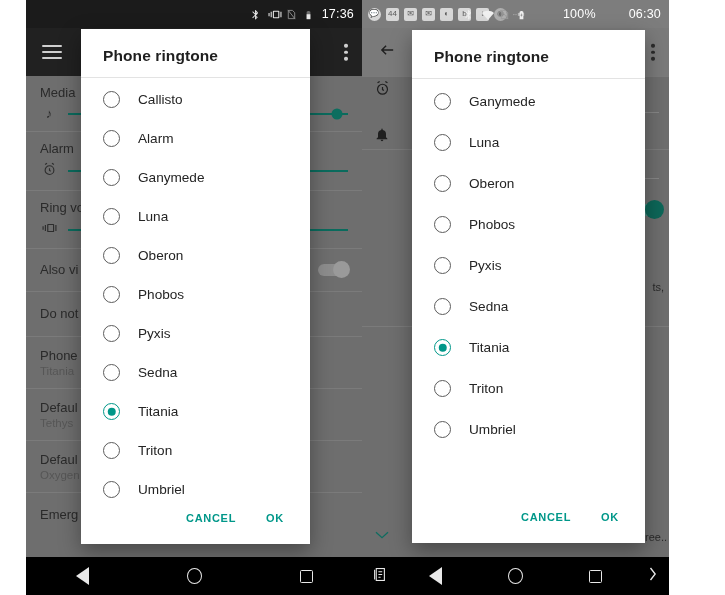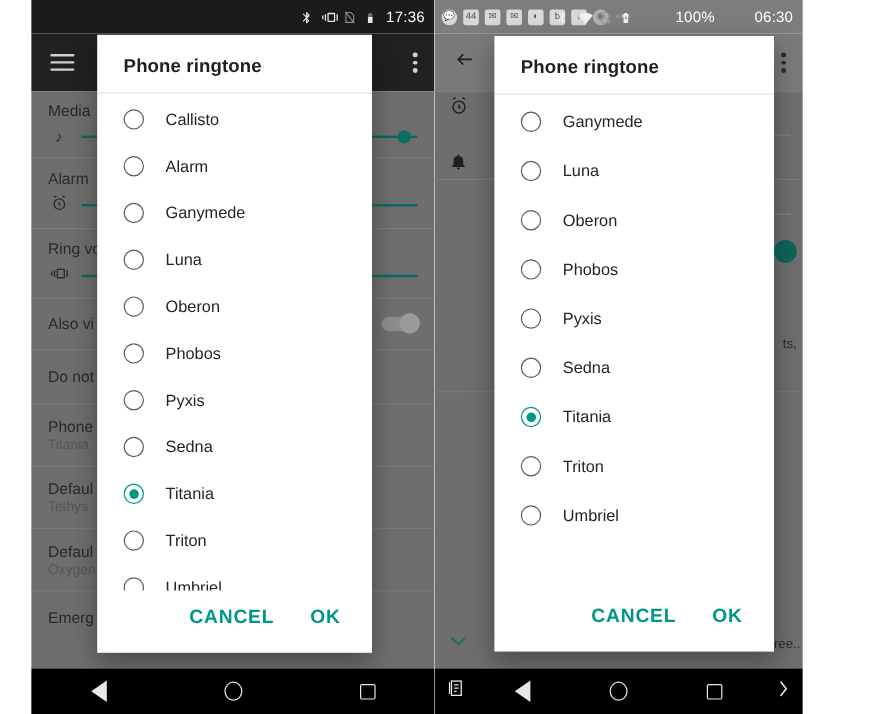--- a/index.html
+++ b/index.html
@@ -100,21 +100,21 @@
   }
   .radio.sel { border-color: #009789; }
   .radio.sel::after {
     content:""; position:absolute; left:50%; top:50%; transform:translate(-50%,-50%);
     width: 8.5px; height: 8.5px; border-radius:50%; background:#009789;
   }
   .opt .lbl { font-size: 13.6px; color: #242424; }
   .dlg-actions { display:flex; justify-content:flex-end; align-items:center; gap:26px; padding: 10px 24px 16px 0; }
   .dlg-actions button {
     background:none; border:none; cursor:pointer;
-    color:#009789; font-size:16px; font-weight:bold; letter-spacing:.7px;
+    color:#009789; font-size:11px; font-weight:bold; letter-spacing:.7px;
     font-family:"Liberation Sans", sans-serif; padding:4px 2px;
   }
 
   .chev-down { color:#0f6d60; font-size:15px; }
   .edge-txt { color:#2a2a2a; font-size:11px; }
 </style>
 </head>
 <body>
 
 <div class="screen-wrap">

